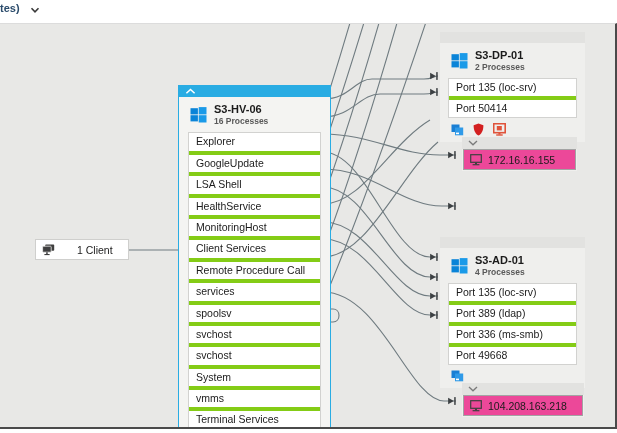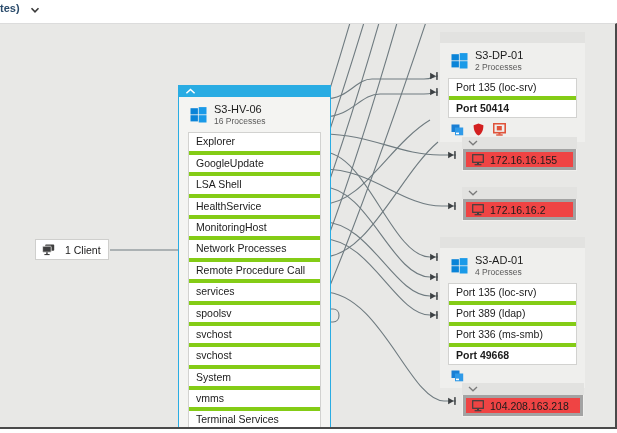--- a/index.html
+++ b/index.html
@@ -80,20 +80,21 @@
   .node-head {
     display: flex;
     align-items: center;
     padding: 6px 0 6px 11px;
     gap: 7px;
   }
   .node-head-text {
     display: flex;
     flex-direction: column;
     line-height: 1.15;
+    font-weight: bold;
   }
   .node-title {
     font-size: 11px;
     color: #1b1b1b;
   }
   .node-sub {
     font-size: 8.5px;
     color: #5a5a5a;
     margin-top: 1px;
   }
@@ -107,21 +108,21 @@
     height: 17px;
     line-height: 17px;
     padding-left: 7px;
     font-size: 10.5px;
     color: #1b1b1b;
     border-bottom: 4px solid #84cc16;
     background: #ffffff;
     white-space: nowrap;
     overflow: hidden;
   }
-  .row:last-child { border-bottom: none; font-weight: bold; }
+  .row:last-child { border-bottom: none; }
   .node-footer {
     display: flex;
     align-items: center;
     gap: 9px;
     padding: 5px 0 6px 11px;
   }
 
   
   #node-hv {
     left: 178px;
@@ -148,22 +149,22 @@
     width: 115px;
     background: #efefed;
     box-sizing: border-box;
   }
   .collapsed-strip {
     height: 12px;
     background: #e2e2e0;
     position: relative;
   }
   .collapsed-body {
-    background: #ef4444;
-    border: 3px solid #a3a3a3;
+    background: #ec4899;
+    border: 1px solid #a3a3a3;
     margin: 0 1px 1px 1px;
     height: 21px;
     display: flex;
     align-items: center;
     gap: 6px;
     padding-left: 6px;
     box-sizing: border-box;
   }
   .collapsed-label {
     font-size: 10.5px;
@@ -172,27 +173,27 @@
   }
   #node-ip1 { left: 462px; top: 113px; }
   #node-ip2 { left: 462px; top: 163px; }
   #node-ip3 { left: 462px; top: 359px; width: 122px; }
 
   
   #node-client {
     position: absolute;
     left: 35px;
     top: 215px;
-    width: 74px;
+    width: 94px;
     height: 21px;
     background: #ffffff;
     border: 1px solid #cfcfcd;
     display: flex;
     align-items: center;
-    gap: 10px;
+    gap: 22px;
     padding-left: 6px;
     box-sizing: border-box;
   }
   #node-client .collapsed-label { font-size: 10.5px; }
   .icon { display: block; }
 </style>
 </head>
 <body>
 
 <div id="app">
@@ -271,21 +272,21 @@
           <span class="node-title">S3-HV-06</span>
           <span class="node-sub">16 Processes</span>
         </span>
       </div>
       <div class="rows" id="hv-rows">
           <div class="row">Explorer</div>
           <div class="row">GoogleUpdate</div>
           <div class="row">LSA Shell</div>
           <div class="row">HealthService</div>
           <div class="row">MonitoringHost</div>
-          <div class="row">Network Processes</div>
+          <div class="row">Client Services</div>
           <div class="row">Remote Procedure Call</div>
           <div class="row">services</div>
           <div class="row">spoolsv</div>
           <div class="row">svchost</div>
           <div class="row">svchost</div>
           <div class="row">System</div>
           <div class="row">vmms</div>
           <div class="row">Terminal Services</div>
           <div class="row">wininit</div>
         </div>
@@ -370,46 +371,31 @@
       <div class="collapsed-body">
         <svg class="icon" width="12" height="12" viewBox="0 0 12 12">
           <rect x="0.7" y="0.7" width="10.6" height="7.6" fill="none" stroke="#3f3f3f" stroke-width="1.2"></rect>
           <rect x="5" y="8.6" width="2" height="1.7" fill="#3f3f3f"></rect>
           <rect x="2.6" y="10.1" width="6.8" height="1.2" fill="#3f3f3f"></rect>
         </svg>
         <span class="collapsed-label">172.16.16.155</span>
       </div>
     </div>
 
-    <div id="node-ip2" class="node-collapsed">
+
+    <div id="node-ip3" class="node-collapsed">
       <div class="collapsed-strip">
         <svg style="position:absolute;left:6px;top:3px;" width="10" height="6" viewBox="0 0 10 6">
           <path d="M1 1 L5 4.8 L9 1" fill="none" stroke="#7a7a7a" stroke-width="1.3"></path>
         </svg>
       </div>
       <div class="collapsed-body">
         <svg class="icon" width="12" height="12" viewBox="0 0 12 12">
           <rect x="0.7" y="0.7" width="10.6" height="7.6" fill="none" stroke="#3f3f3f" stroke-width="1.2"></rect>
           <rect x="5" y="8.6" width="2" height="1.7" fill="#3f3f3f"></rect>
           <rect x="2.6" y="10.1" width="6.8" height="1.2" fill="#3f3f3f"></rect>
         </svg>
-        <span class="collapsed-label">172.16.16.2</span>
-      </div>
-    </div>
-
-    <div id="node-ip3" class="node-collapsed">
-      <div class="collapsed-strip">
-        <svg style="position:absolute;left:6px;top:3px;" width="10" height="6" viewBox="0 0 10 6">
-          <path d="M1 1 L5 4.8 L9 1" fill="none" stroke="#7a7a7a" stroke-width="1.3"></path>
-        </svg>
-      </div>
-      <div class="collapsed-body">
-        <svg class="icon" width="12" height="12" viewBox="0 0 12 12">
-          <rect x="0.7" y="0.7" width="10.6" height="7.6" fill="none" stroke="#3f3f3f" stroke-width="1.2"></rect>
-          <rect x="5" y="8.6" width="2" height="1.7" fill="#3f3f3f"></rect>
-          <rect x="2.6" y="10.1" width="6.8" height="1.2" fill="#3f3f3f"></rect>
-        </svg>
         <span class="collapsed-label">104.208.163.218</span>
       </div>
     </div>
 
   </div>
 </div>
 
 </body></html>

